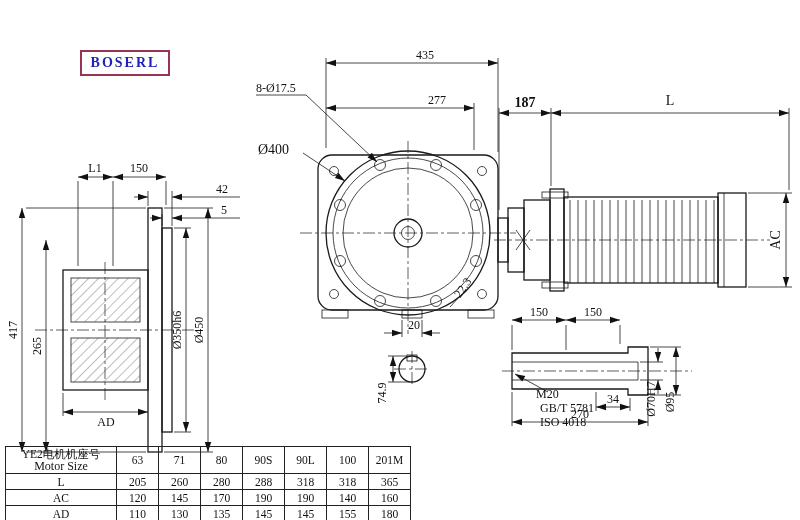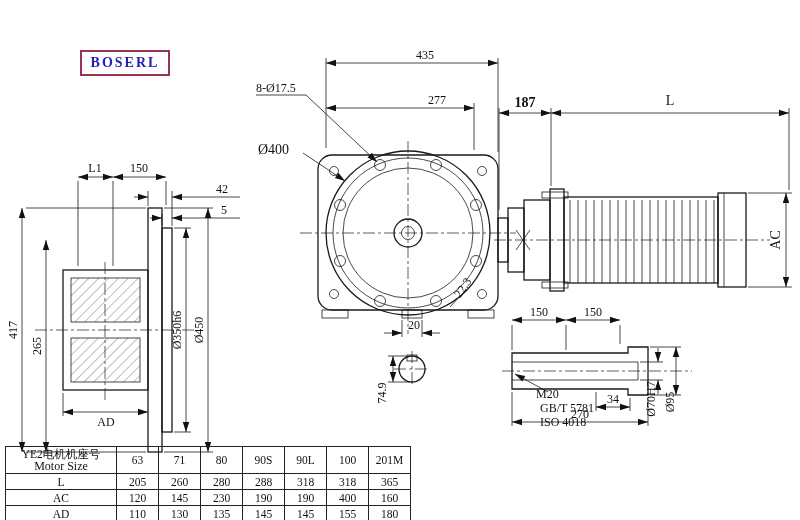--- a/index.html
+++ b/index.html
@@ -238,24 +238,24 @@
       <td>280</td>
       <td>288</td>
       <td>318</td>
       <td>318</td>
       <td>365</td>
     </tr>
     <tr>
       <td>AC</td>
       <td>120</td>
       <td>145</td>
-      <td>230</td>
+      <td>170</td>
       <td>190</td>
       <td>190</td>
-      <td>400</td>
+      <td>140</td>
       <td>160</td>
     </tr>
     <tr>
       <td>AD</td>
       <td>110</td>
       <td>130</td>
       <td>135</td>
       <td>145</td>
       <td>145</td>
       <td>155</td>

